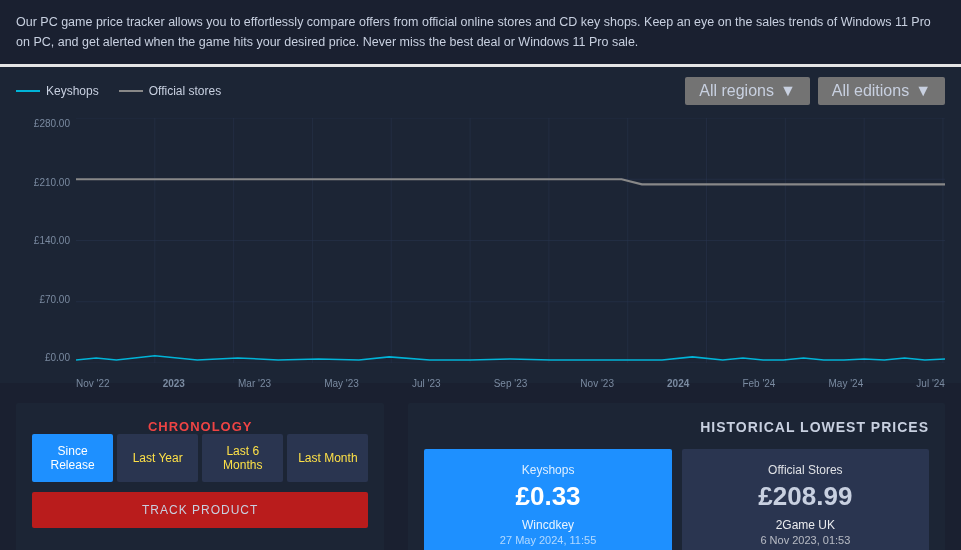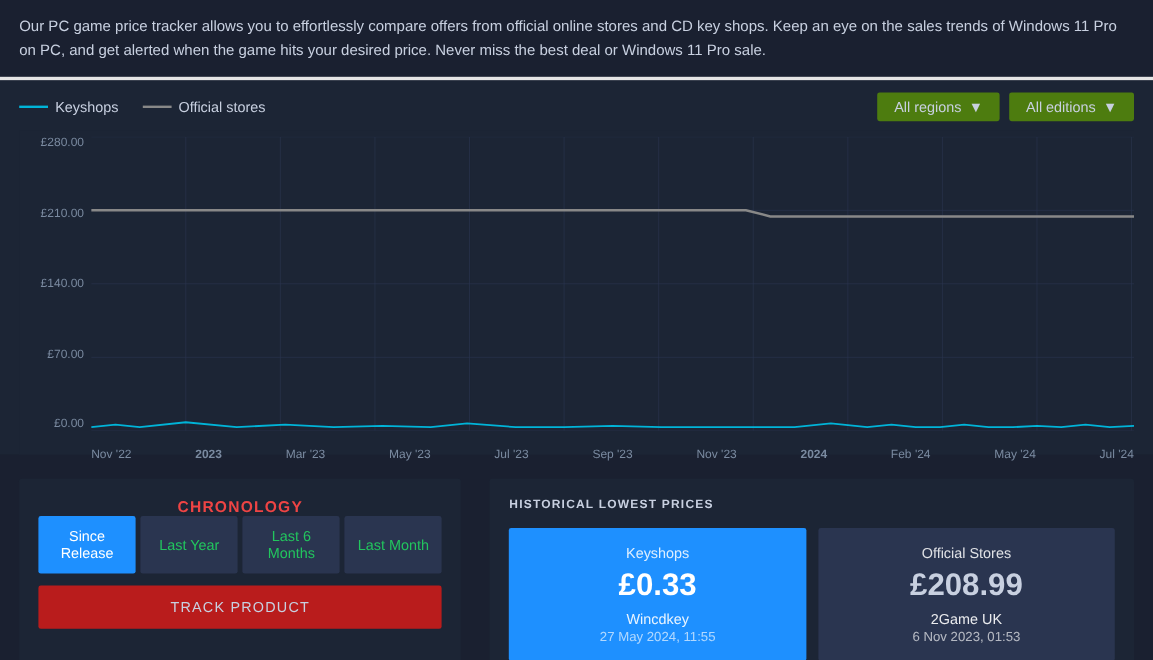--- a/index.html
+++ b/index.html
@@ -54,25 +54,25 @@
 
     .legend-line.keyshops { background: #00b4d8; }
     .legend-line.official { background: #888; }
 
     .dropdown-group {
       display: flex;
       gap: 8px;
     }
 
     .dropdown-btn {
-      background: #4d7c0f;
+      background: #737373;
       color: #c8d0e0;
       border: none;
       padding: 5px 14px;
-      font-size: 12px;
+      font-size: 16px;
       cursor: pointer;
       display: flex;
       align-items: flex-start;
       gap: 6px;
       border-radius: 2px;
     }
 
     .chart-container {
       position: relative;
       width: 100%;
@@ -160,21 +160,21 @@
       font-weight: 500;
     }
 
     .chrono-btn.active {
       background: #1e90ff;
       color: #fff;
     }
 
     .chrono-btn.inactive {
       background: #2a3550;
-      color: #22c55e;
+      color: #fde047;
     }
 
     .track-btn {
       width: 100%;
       padding: 11px;
       background: #b91c1c;
       color: #c8d0e0;
       border: none;
       font-size: 12px;
       letter-spacing: 1px;
@@ -183,22 +183,22 @@
     }
 
     .historical {
       flex: 1.5;
       background: #1c2535;
       padding: 16px;
       border-radius: 2px;
     }
 
     .historical h3 {
-      text-align: left;
-      font-size: 10px;
+      text-align: right;
+      font-size: 14px;
       letter-spacing: 1px;
       color: #c8d0e0;
       margin-bottom: 14px;
     }
 
     .price-cards {
       display: flex;
       gap: 10px;
     }
 

